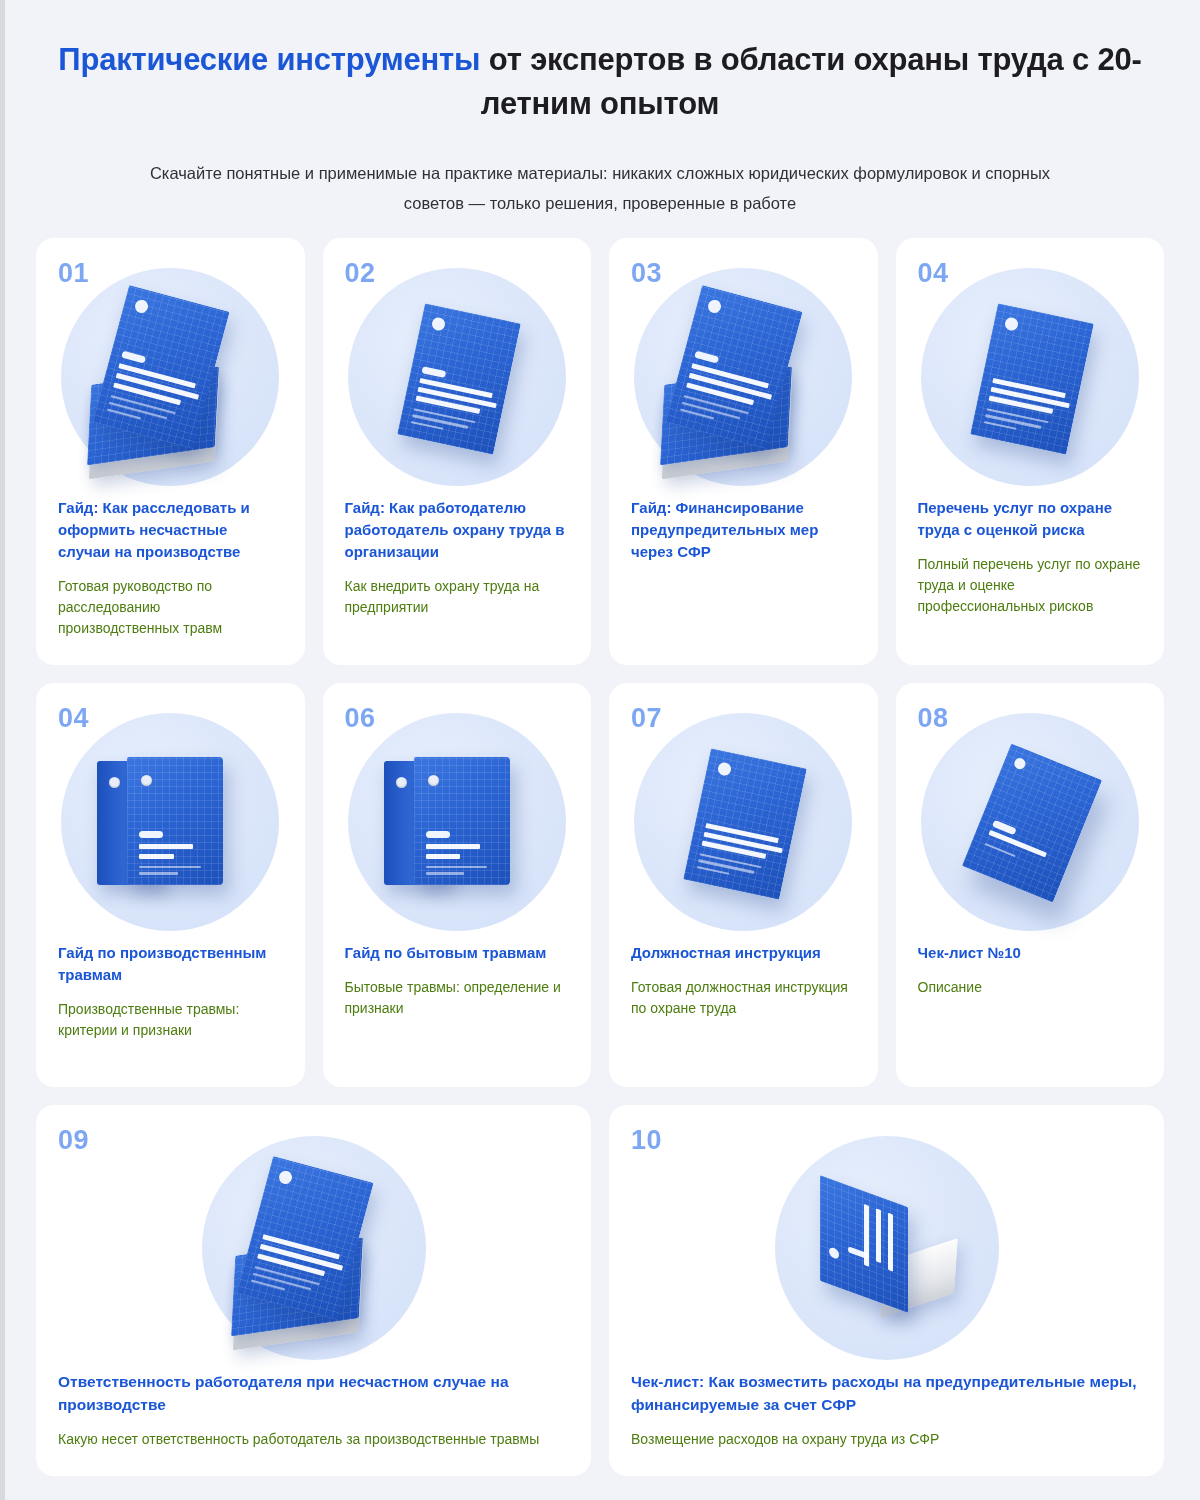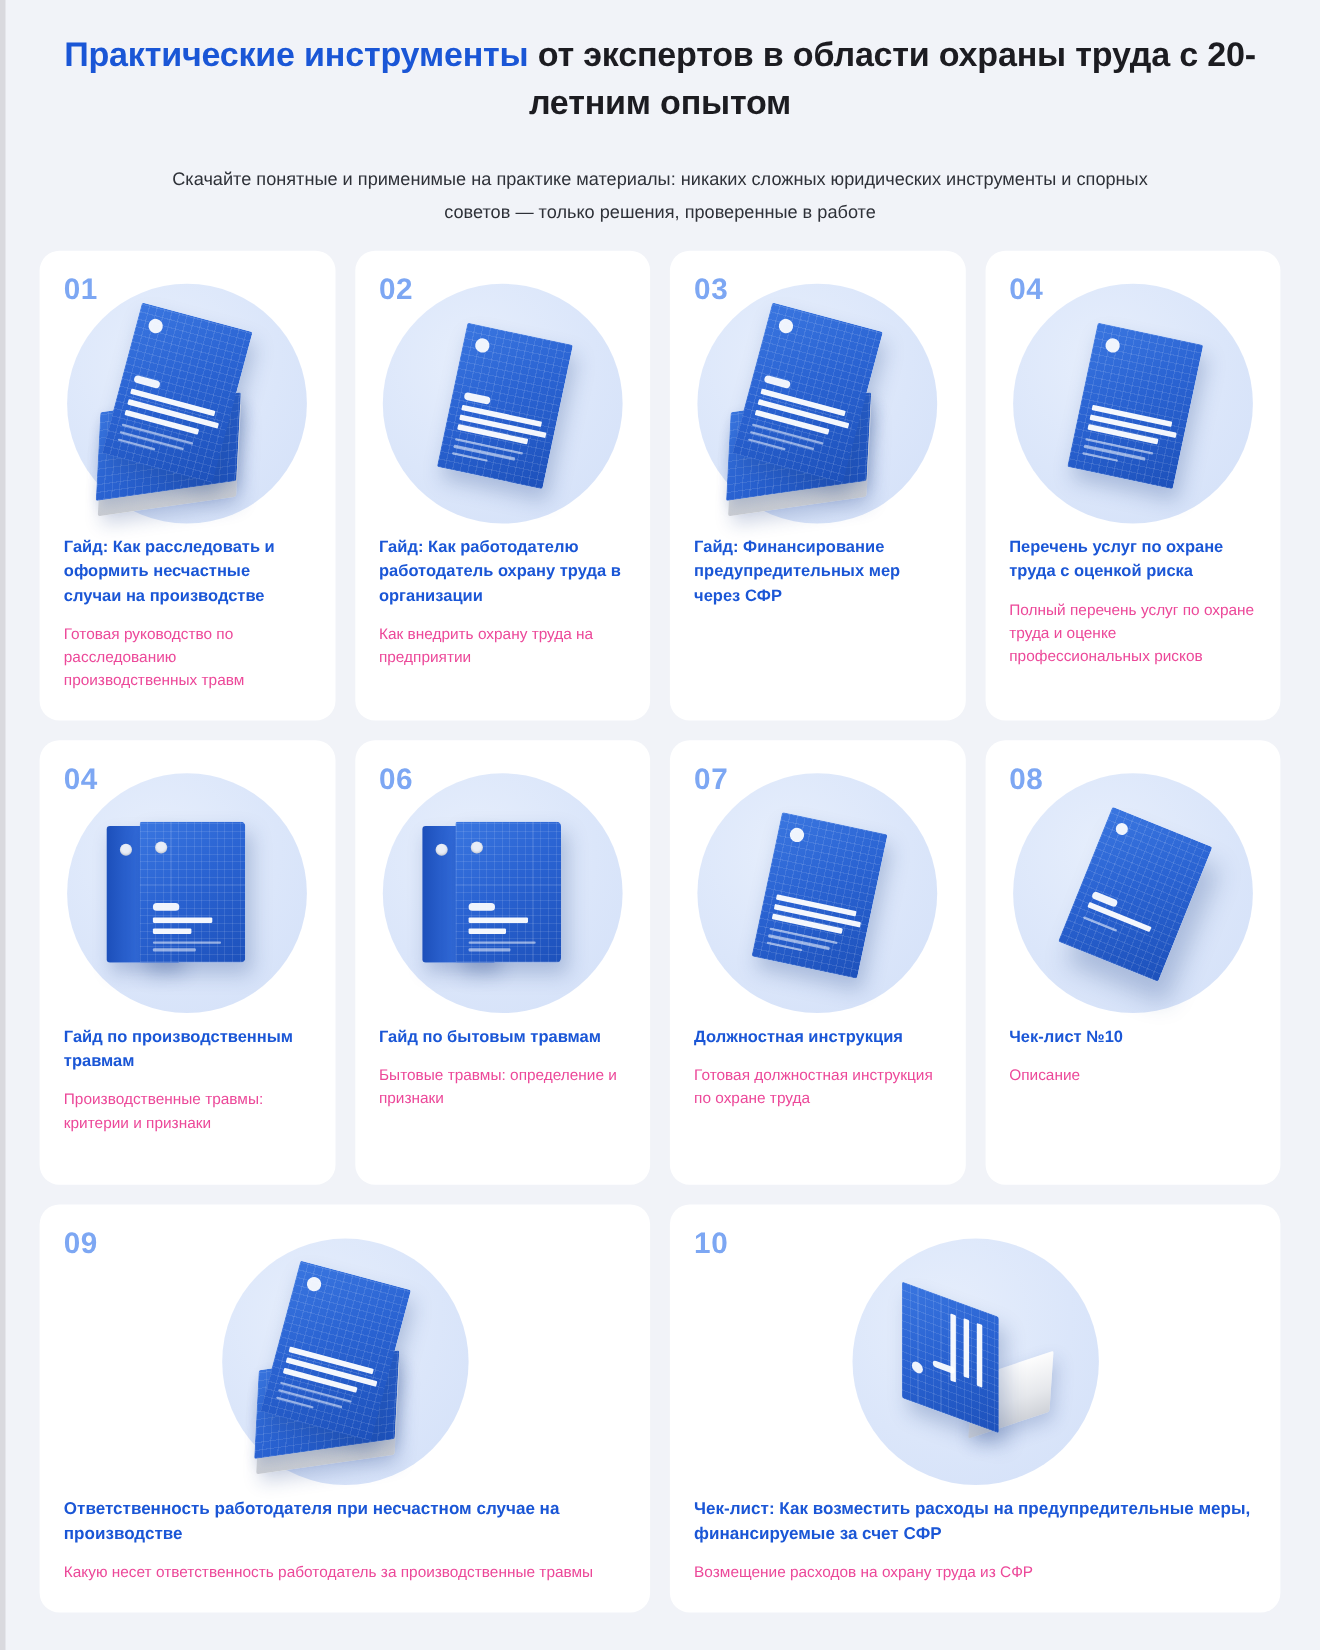--- a/index.html
+++ b/index.html
@@ -16,21 +16,21 @@
   .edge-strip {
     position: absolute;
     left: 0; top: 0;
     width: 5px; height: 100%;
     background: #d9d9de;
     z-index: 5;
   }
 
   .page {
     width: 1200px;
-    padding: 2px 36px;
+    padding: 12px 36px;
   }
 
   
   .header { padding-top: 26px; text-align: center; }
 
   .headline {
     font-size: 31px;
     line-height: 44px;
     font-weight: bold;
     color: #1c1c21;
@@ -171,33 +171,33 @@
     font-weight: bold;
     color: #1a56d6;
     margin-top: 4px;
   }
   .card.wide .card-title { font-size: 15.5px; line-height: 23px; }
 
   .card-desc {
     margin-top: 13px;
     font-size: 14px;
     line-height: 21px;
-    color: #ec4899;
+    color: #4d7c0f;
   }
 </style>
 </head>
 <body>
 
 <div class="edge-strip"></div>
 
 <div class="page">
 
   <div class="header">
     <h1 class="headline"><span class="accent">Практические инструменты</span><span> от экспертов в области охраны труда с 20-летним опытом</span></h1>
-    <p class="subhead">Скачайте понятные и применимые на практике материалы: никаких сложных юридических инструменты и спорных советов — только решения, проверенные в работе</p>
+    <p class="subhead">Скачайте понятные и применимые на практике материалы: никаких сложных юридических формулировок и спорных советов — только решения, проверенные в работе</p>
   </div>
 
   <div class="grid" id="grid">
       <div class="card">
         <div class="card-num">01</div>
         <div class="illo">
           <div class="circle"></div>
           <div class="scene">
             <div class="stack" style="width:126px;height:84px;left:30px;top:118px;transform:skewY(-11deg) rotate(3deg)"></div>
             <div class="book" style="width:128px;height:80px;left:28px;top:108px;transform:skewY(-11deg) rotate(3deg);box-shadow:3px 6px 12px rgba(26,60,130,.2)">

